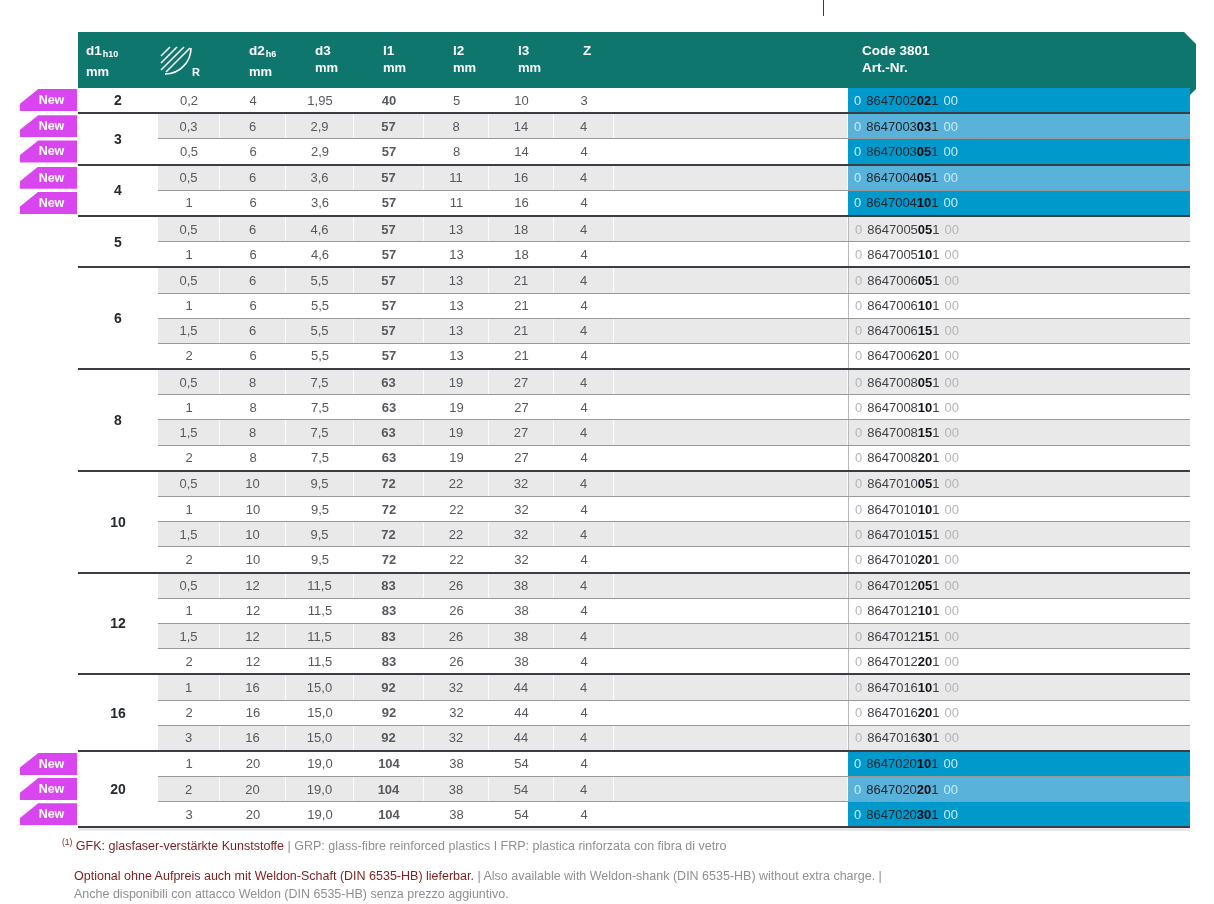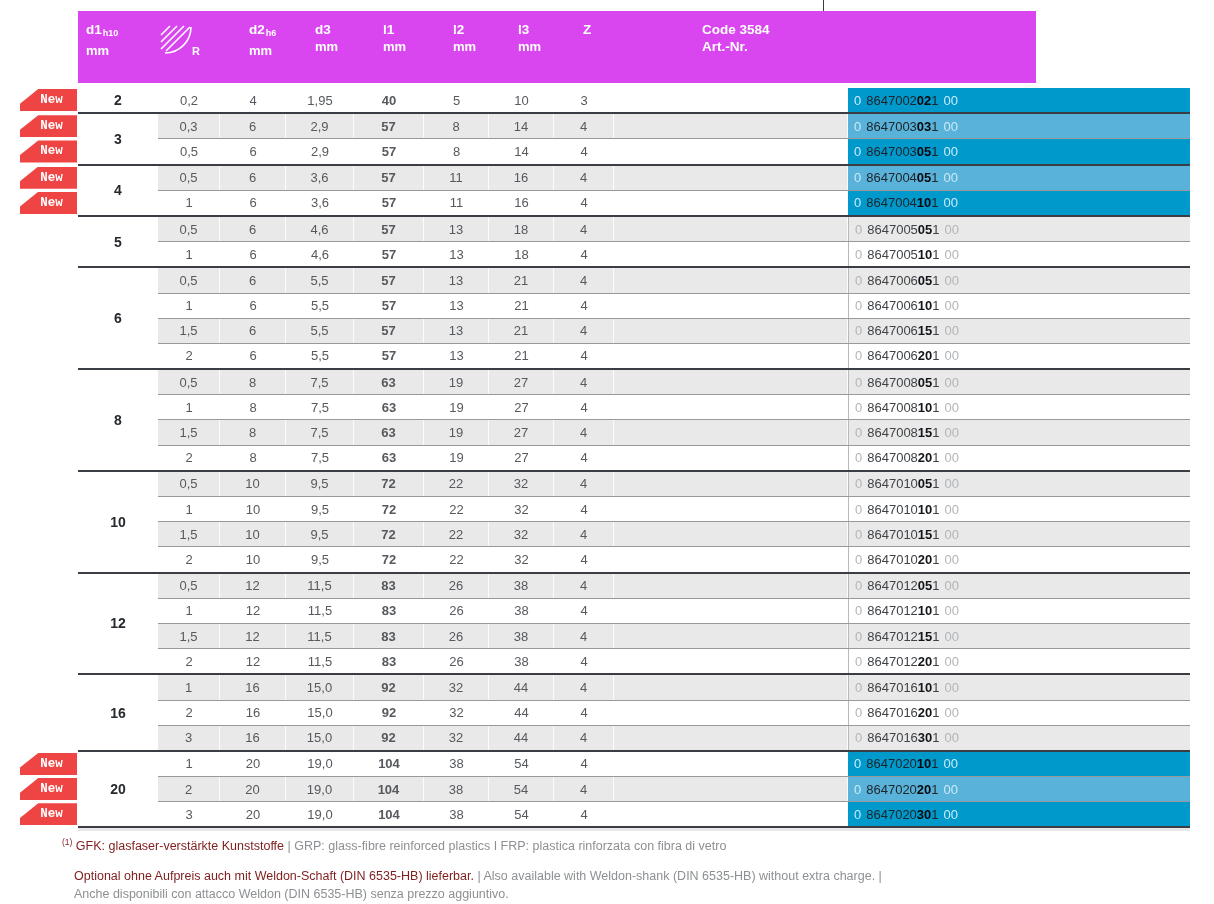--- a/index.html
+++ b/index.html
@@ -2,21 +2,21 @@
 <html><head>
 <meta charset="utf-8">
 <style>
   html,body{margin:0;padding:0;background:#fff;}
   #page{position:relative;width:1214px;height:904px;background:#fff;overflow:hidden;
         font-family:"Liberation Sans","DejaVu Sans",sans-serif;}
   
   #top-rule{position:absolute;left:823px;top:0;width:1px;height:16px;background:#3a3e44;}
 
   
-  #thead{position:absolute;left:78px;top:11px;width:958px;height:72px;background:#d946ef;
+  #thead{position:absolute;left:78px;top:32px;width:1118px;height:72px;background:#0f766e;
          display:flex;color:#fff;
          clip-path:polygon(0 0,1106px 0,1118px 12px,1118px 57px,1103px 72px,0 72px);}
   .hcell{box-sizing:border-box;padding:10px 0 0 8px;font-size:13.5px;font-weight:bold;line-height:17px;}
   .hc-d1{width:80px;} .hc-r{width:62px;padding-top:14px;padding-left:2px;}
   .hc-d2{width:66px;margin-left:21px;} .hc-d3{width:68px;} .hc-l1{width:70px;} .hc-l2{width:65px;}
   .hc-l3{width:65px;} .hc-z{width:60px;} .hc-spacer{flex:1;} .hc-code{width:342px;padding-left:8px;}
   .hsub{font-size:9px;font-weight:bold;vertical-align:-2px;margin-left:1px;}
   .hunit{display:block;font-size:13px;}
   .hc-code .hline{display:block;}
 
@@ -46,24 +46,24 @@
   .codecell.hl-dark{background:#0099cc;border-left:none;}
   .codecell.hl-light{background:#58b2d9;border-left:none;}
   .codecell.hl-dark .p0,.codecell.hl-dark .ps,
   .codecell.hl-light .p0,.codecell.hl-light .ps{color:#cdeaf6;}
   .codecell.hl-dark .pm,.codecell.hl-dark .pt,
   .codecell.hl-light .pm,.codecell.hl-light .pt{color:#1f2429;}
   .codecell.hl-dark .pb,.codecell.hl-light .pb{color:#04080c;}
 
   
   .newbadge{position:absolute;left:-138px;top:1px;width:57px;height:calc(100% - 2px);
-            background:#ef4444;color:#fff;font-size:12.5px;font-weight:bold;
+            background:#d946ef;color:#fff;font-size:12.5px;font-weight:bold;
             display:flex;align-items:center;justify-content:center;padding-left:6px;
             box-sizing:border-box;
-            clip-path:polygon(32% 0,100% 0,100% 100%,0 100%,0 66%);font-family:Liberation Mono, monospace;}
+            clip-path:polygon(32% 0,100% 0,100% 100%,0 100%,0 66%);}
 
   
   .ricon{display:block;}
 
   
   #footnotes{position:absolute;left:62px;top:836px;width:1110px;font-size:12.5px;line-height:1.45;}
   .fn-dark{color:#7f1d1d;}
   .fn-light{color:#8d9093;}
   #footnote-1{margin:0 0 7px 0;}
   #footnote-2{margin:12px;}
@@ -111,21 +111,21 @@
     </div>
     <div class="hcell hc-l3">
       <span>l3</span>
       <span class="hunit">mm</span>
     </div>
     <div class="hcell hc-z">
       <span>Z</span>
     </div>
     <div class="hcell hc-spacer"></div>
     <div class="hcell hc-code">
-      <span class="hline">Code 3584</span>
+      <span class="hline">Code 3801</span>
       <span class="hline">Art.-Nr.</span>
     </div>
   </div>
 
   <div id="tbody">
       <div class="group">
         <div class="d1col">2</div>
         <div class="grouprows">
           <div class="row">
             <div class="cell c-r">0,2</div>

